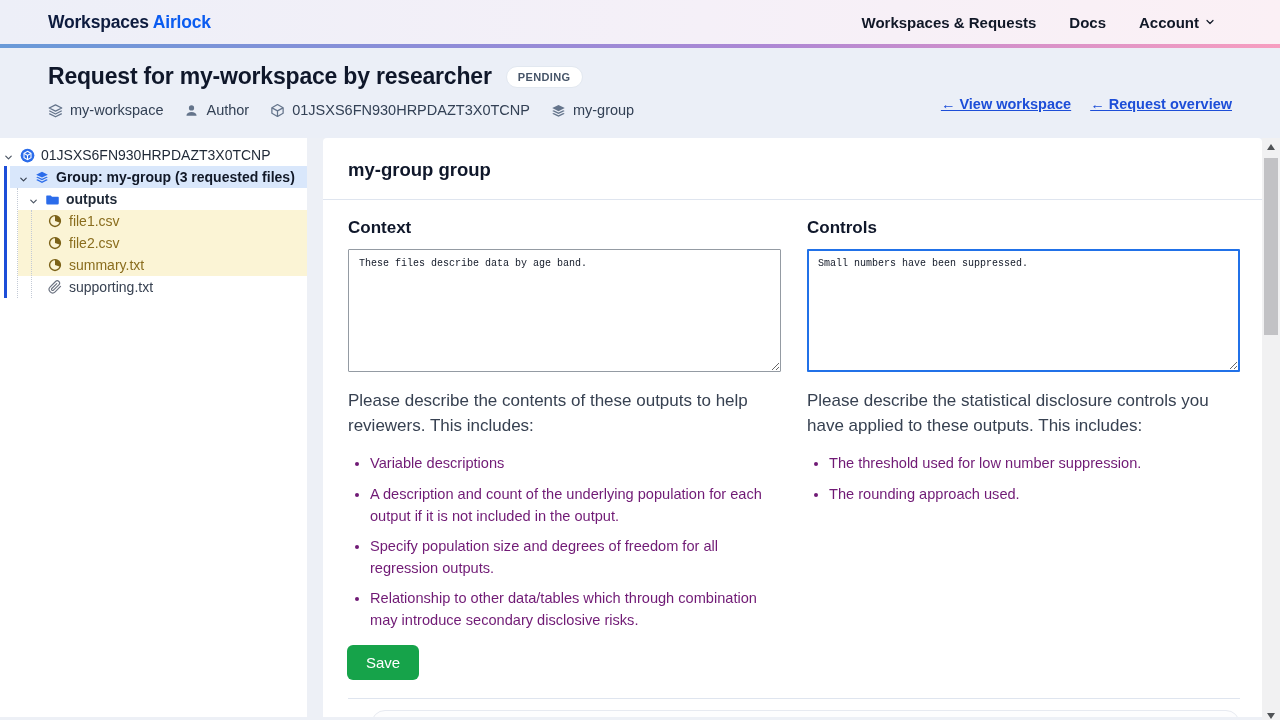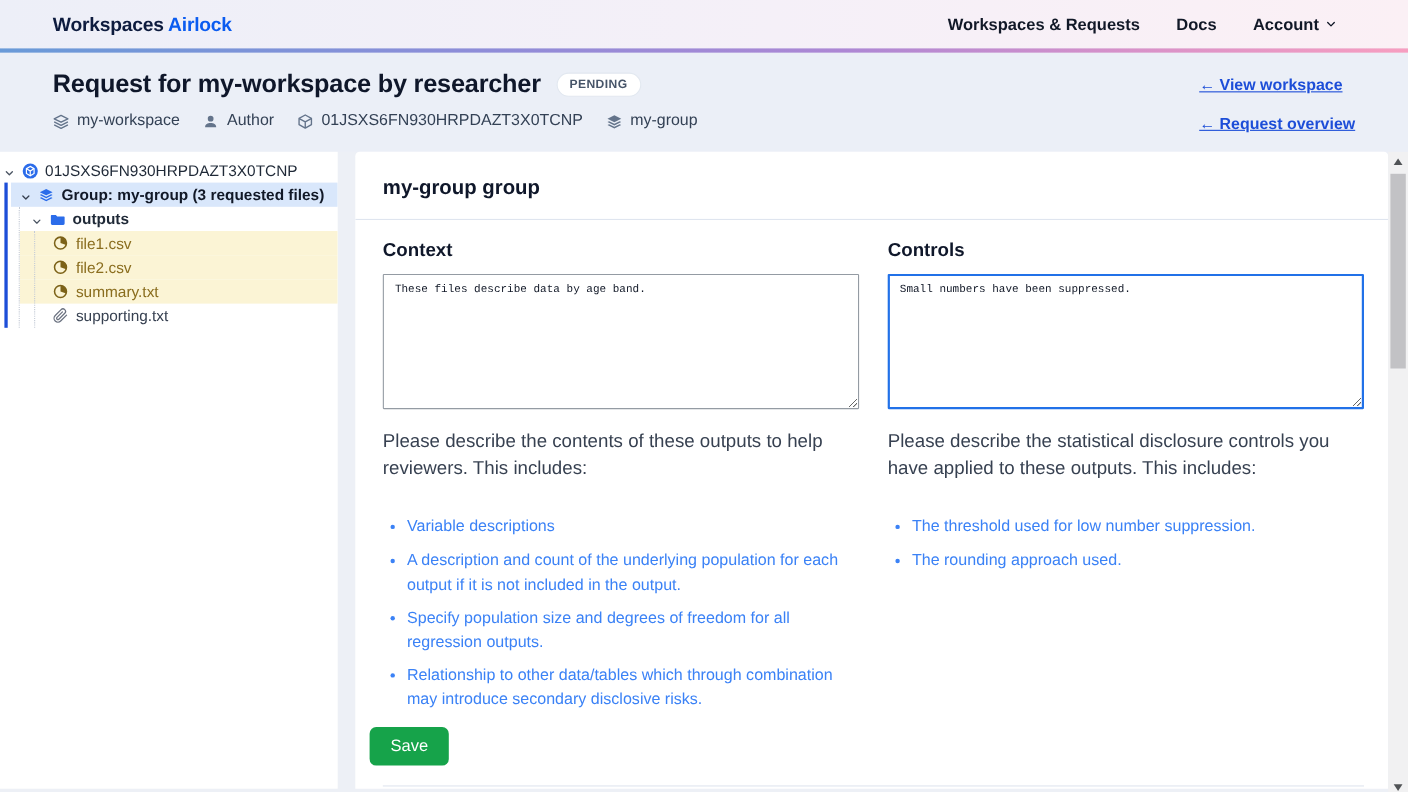--- a/index.html
+++ b/index.html
@@ -18,21 +18,21 @@
 
   
   .pg-header { height:90px; background:#ebeff7; padding:15px 48px 0 48px; display:flex; justify-content:space-between; }
   .title-row { display:flex; align-items:center; gap:14px; }
   .pg-title { font-size:23px; font-weight:800; color:#0f172a; letter-spacing:-.2px; }
   .badge { background:#fff; border:1px solid #e2e8f0; border-radius:999px; padding:4px 11px;
            font-size:11px; font-weight:600; color:#475569; letter-spacing:.4px; }
   .meta-row { margin-top:12px; display:flex; align-items:center; gap:21px; }
   .meta-item { display:flex; align-items:center; gap:7px; font-size:14.5px; color:#334155; }
   .meta-item svg { flex:none; }
-  .hdr-links { display:flex; flex-direction:column; align-items:flex-start; gap:19px; padding-top:7px; }
+  .hdr-links { display:flex; flex-direction:row; align-items:center; gap:19px; padding-top:7px; }
   .hdr-link { font-size:14.5px; font-weight:700; color:#1d4ed8; text-decoration:underline; cursor:pointer; }
 
   
   .page-body { display:flex; align-items:stretch; height:587px; padding-bottom:8px; position:relative; }
   .sidebar { width:307px; flex:none; background:#fff; position:relative; overflow:hidden; }
   .main-card { flex:1; margin:0 18px 0 16px; background:#fff; border-radius:4px 4px 0 0; overflow:hidden; }
 
   
   .tree { position:relative; padding-top:6px; font-size:14px; }
   .trow { height:22px; display:flex; align-items:center; gap:6px; white-space:nowrap; cursor:pointer; }
@@ -51,23 +51,23 @@
   
   .group-heading { padding:21px 24px 18px 25px; font-size:18.5px; font-weight:700; color:#0f172a; }
   .hr { border-bottom:1px solid #dfe5ef; }
   .form-grid { display:grid; grid-template-columns:1fr 1fr; column-gap:26px; padding:18px 22px 0 25px; }
   .field-h { font-size:17px; font-weight:700; color:#0f172a; }
   textarea { display:block; width:100%; height:123px; margin-top:11px; border:1px solid #949ba3;
              border-radius:1px; padding:7px 10px; font-family:Liberation Mono, monospace;
              font-size:10px; color:#111827; line-height:1.35; background:#fff; }
   textarea.focused { border:2px solid #2171e8; padding:6px 9px; outline:none; }
   .help { margin-top:16px; font-size:17px; color:#374151; line-height:1.48; }
-  ul.help-list { margin:31px 0 0 0; padding-left:22px; font-size:14.6px; color:#3b82f6; line-height:1.48; }
+  ul.help-list { margin:15px 0 0 0; padding-left:22px; font-size:14.6px; color:#701a75; line-height:1.48; }
   ul.help-list li + li { margin-top:9px; }
-  .save-btn { margin:14px 0 0 13px; display:inline-block; background:#16a34a; color:#fff; border:none;
+  .save-btn { margin:14px 0 0 24px; display:inline-block; background:#16a34a; color:#fff; border:none;
               border-radius:6px; padding:9px 19px; font-size:15px; font-weight:500;
               font-family:"Liberation Sans",sans-serif; cursor:pointer; }
   .save-wrap { }
   .hr2 { margin:18px 22px 0 25px; border-bottom:1px solid #dfe5ef; }
   .next-panel { margin:11px 22px 0 48px; height:40px; border:1px solid #e7eaf1; border-radius:14px;
                 background:#fdfdfe; }
 
   
   .scrollbar { position:absolute; right:0; top:0; width:18px; height:100%; background:#f1f1f2; }
   .sb-arrow { position:absolute; left:5px; width:0; height:0; border-left:4px solid transparent;

